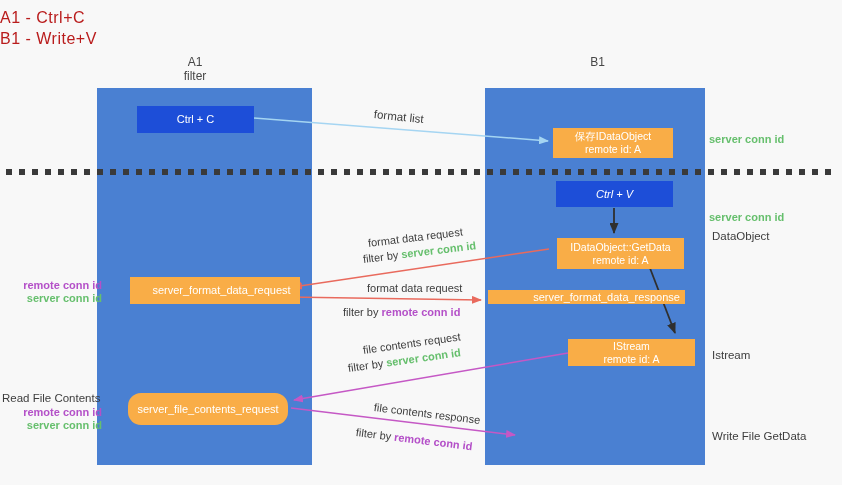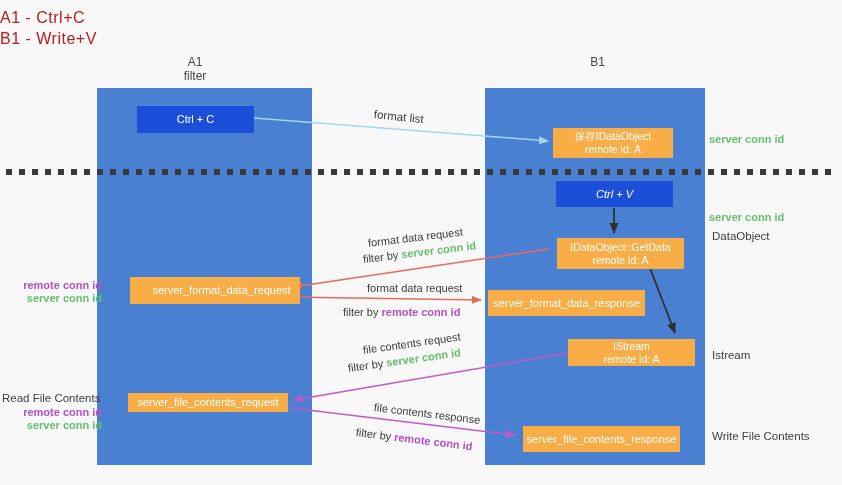--- a/index.html
+++ b/index.html
@@ -135,36 +135,33 @@
 
   <div class="node orange" style="left:550px;top:238px;width:127px;height:31px;margin-left:7px;">
     <span class="l">IDataObject::GetData</span>
     <span class="l">remote id: A</span>
   </div>
 
   <div class="node orange" style="left:130px;top:277px;width:157px;height:27px;padding-left:13px;">
     <span>server_format_data_request</span>
   </div>
 
-  <div class="node orange" style="left:488px;top:290px;width:157px;height:26px;">
+  <div class="node orange" style="left:488px;top:290px;width:157px;height:14px;padding-left:40px;">
     <span>server_format_data_response</span>
   </div>
 
   <div class="node orange" style="left:568px;top:339px;width:127px;height:27px;">
     <span class="l">IStream</span>
     <span class="l">remote id: A</span>
   </div>
 
-  <div class="node orange" style="left:128px;top:393px;width:160px;height:19px;">
+  <div class="node orange" style="left:128px;top:393px;width:160px;height:32px;border-radius:13px;">
     <span>server_file_contents_request</span>
   </div>
 
-  <div class="node orange" style="left:523px;top:426px;width:157px;height:26px;">
-    <span>server_file_contents_response</span>
-  </div>
 
   <div class="edge-label" style="left:374px;top:108px;transform:rotate(6deg);font-size:11.5px;">
     <span>format list</span>
   </div>
 
   <div class="edge-label" style="left:368px;top:237px;transform:rotate(-7deg);">
     <span>format data request</span>
   </div>
   <div class="edge-label" style="left:363px;top:253px;transform:rotate(-7deg);">
     <span>filter by </span><span class="green-text">server conn id</span>
@@ -197,21 +194,21 @@
   <div class="side-label green-text" style="left:709px;top:211px;font-size:11px;">
     <span>server conn id</span>
   </div>
   <div class="side-label" style="left:712px;top:230px;">
     <span>DataObject</span>
   </div>
   <div class="side-label" style="left:712px;top:349px;">
     <span>Istream</span>
   </div>
   <div class="side-label" style="left:712px;top:430px;">
-    <span>Write File Contents</span>
+    <span>Write File GetData</span>
   </div>
 
   <div class="side-label pair left-col" style="top:279px;">
     <div class="purple-text">remote conn id</div>
     <div class="green-text">server conn id</div>
   </div>
   <div class="side-label left-col" style="top:392px;">
     <span>Read File Contents</span>
   </div>
   <div class="side-label pair left-col" style="top:406px;">

